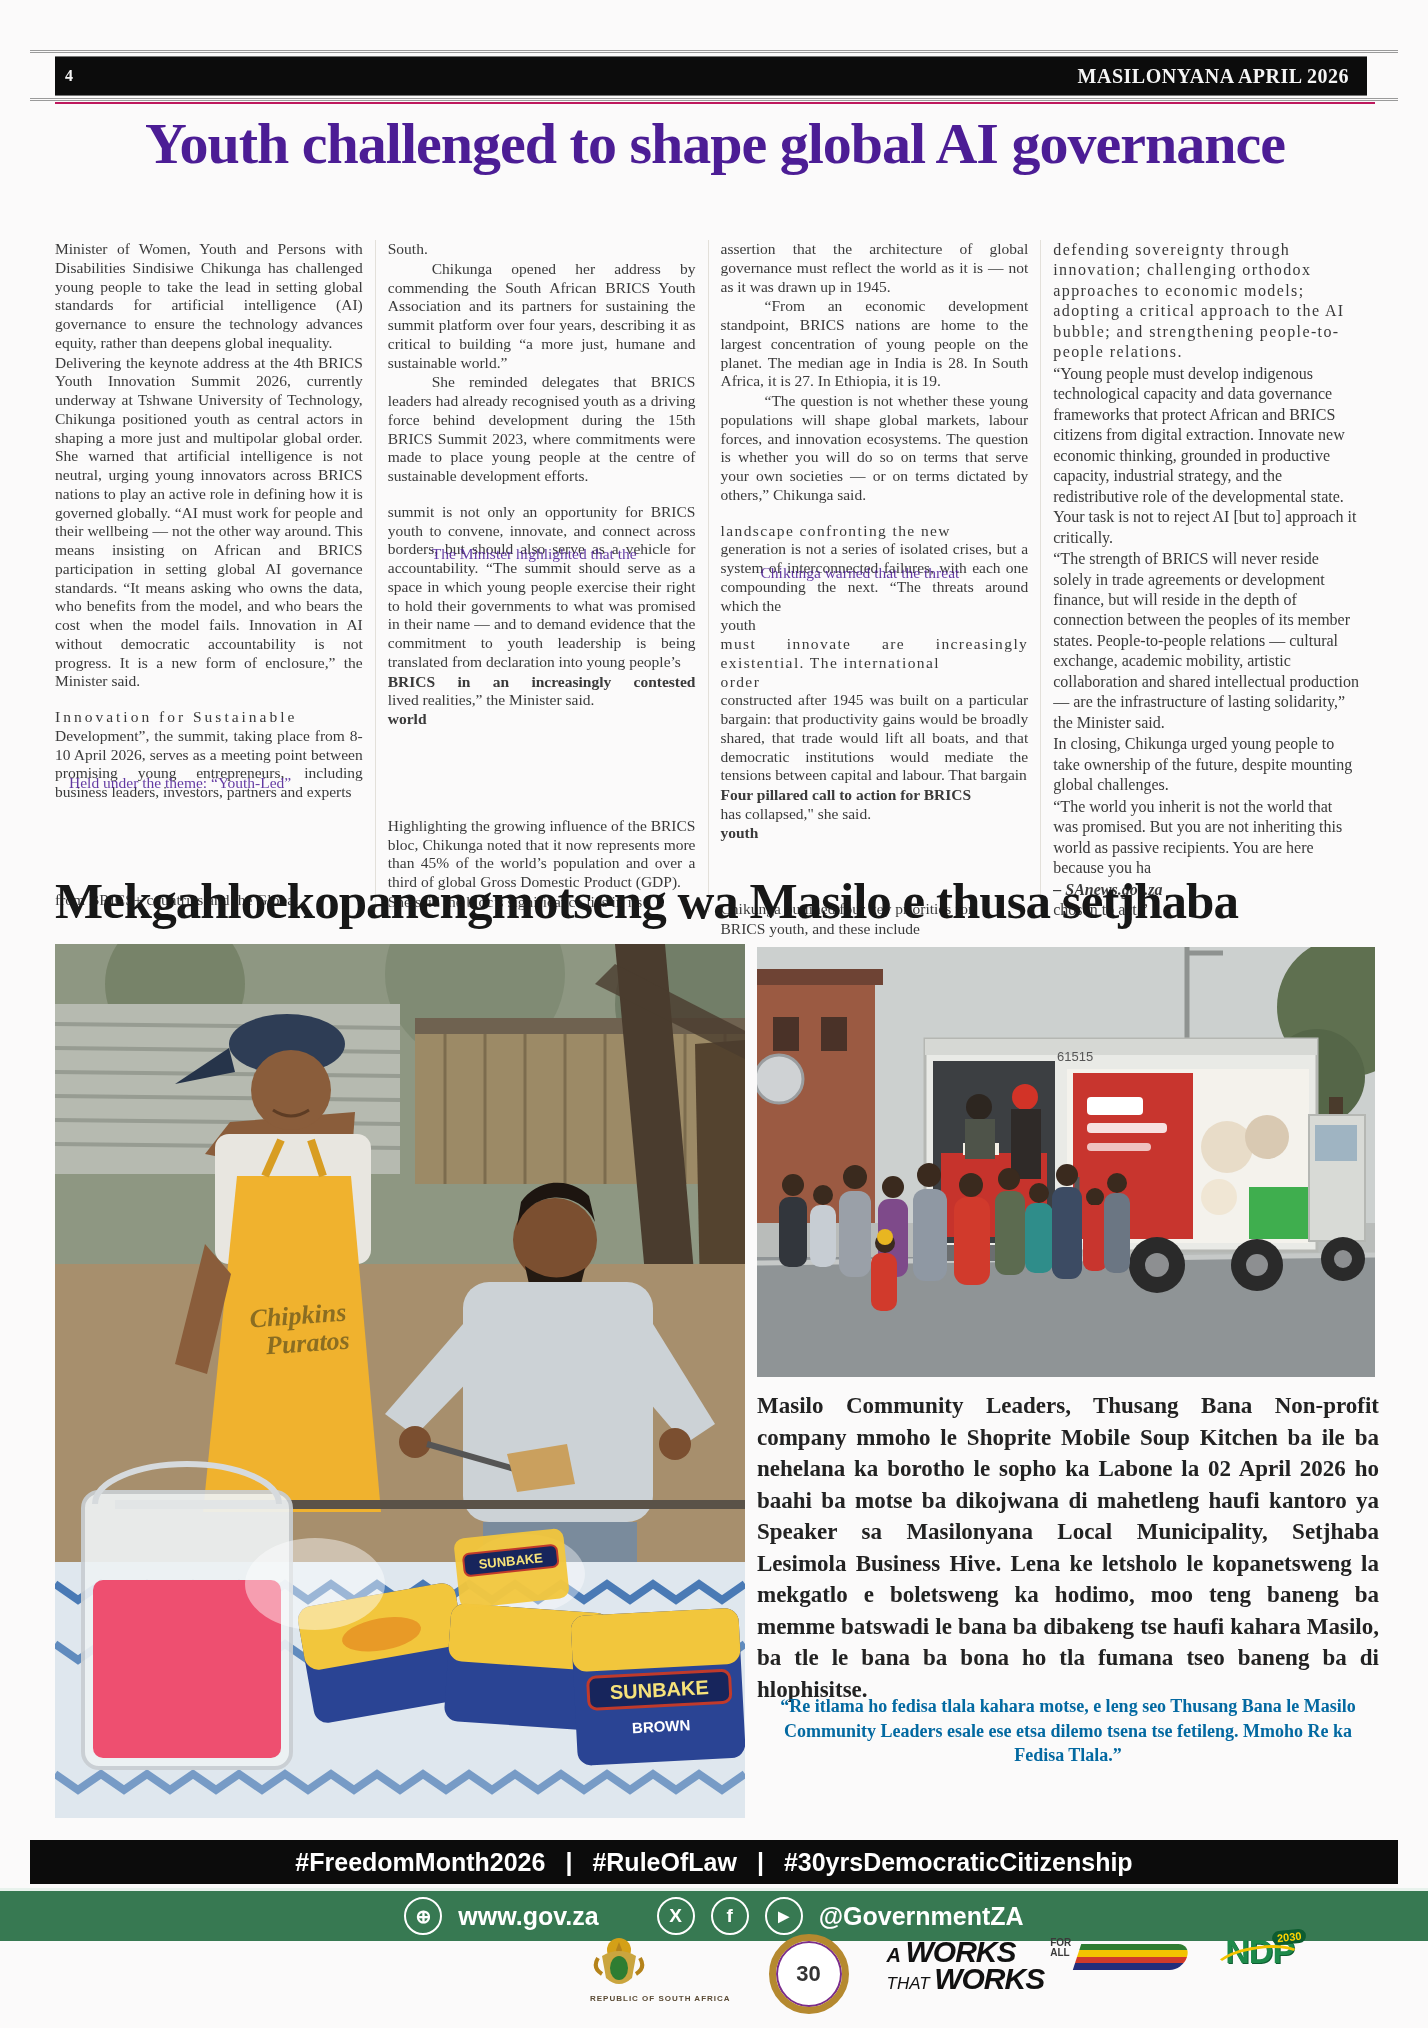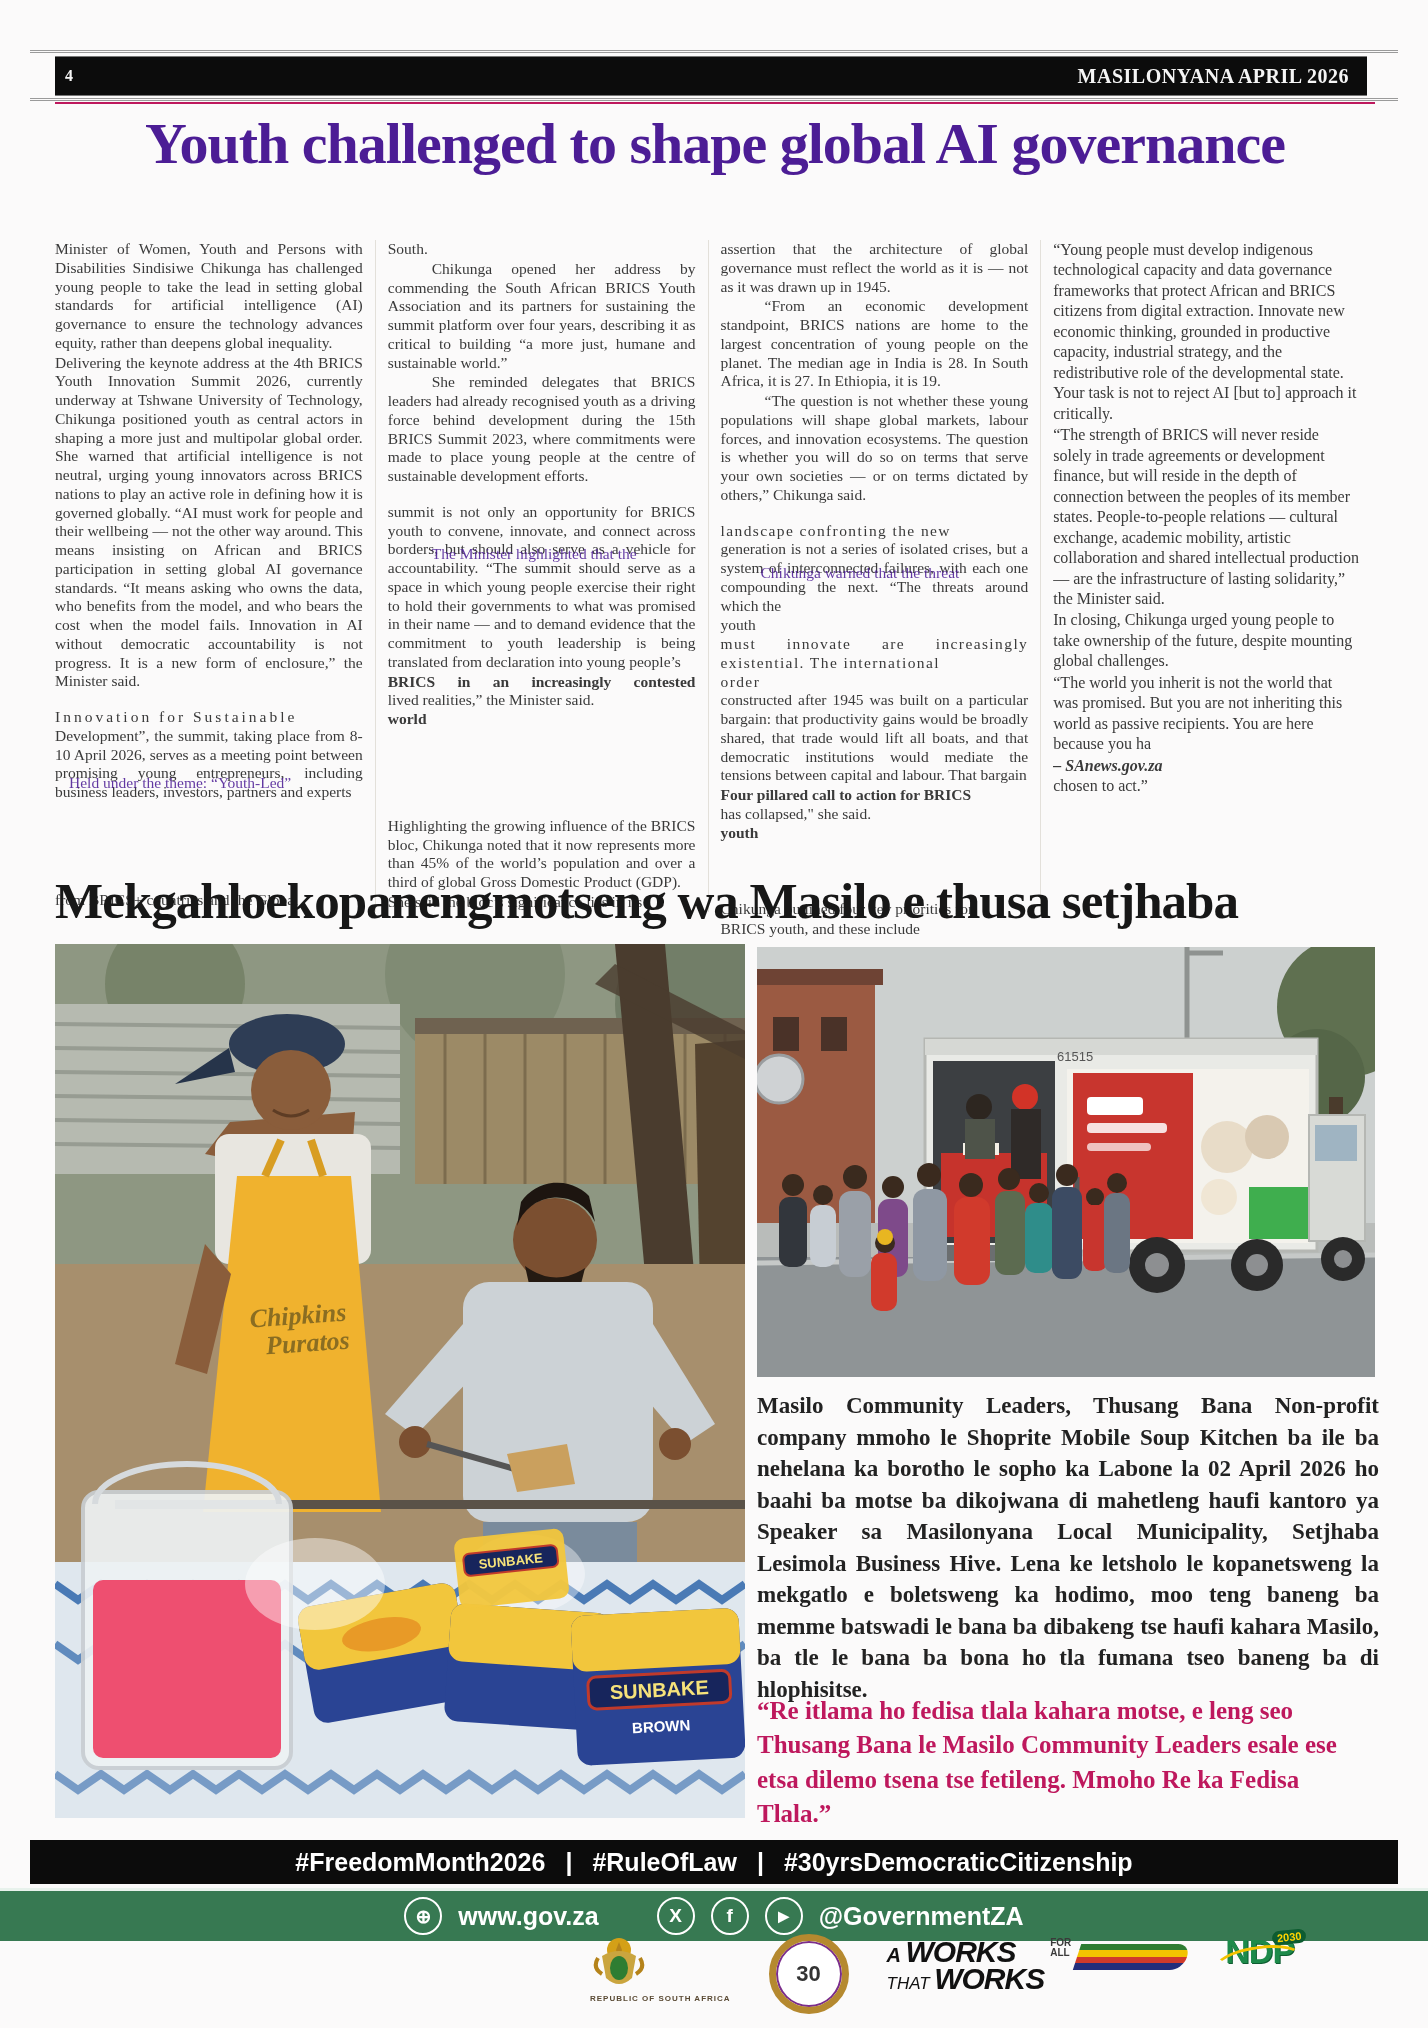--- a/index.html
+++ b/index.html
@@ -35,22 +35,22 @@
   .byline{font-weight:bold;font-style:italic;}
   
   .headline2{position:absolute;left:55px;top:872px;width:1330px;z-index:5;overflow:hidden;
              font-size:51px;font-weight:bold;color:#171717;letter-spacing:-1px;white-space:nowrap;}
   
   .photoL{position:absolute;left:55px;top:944px;width:690px;height:874px;background:#b7b2a4;overflow:hidden;}
   .photoR{position:absolute;left:757px;top:947px;width:618px;height:430px;background:#ccd0cf;overflow:hidden;}
   
   .a2body{position:absolute;left:757px;top:1390px;width:622px;font-size:23px;font-weight:bold;
           line-height:1.37;text-align:justify;color:#222;}
-  .a2quote{position:absolute;left:757px;top:1694px;width:622px;font-size:25px;font-weight:bold;
-           line-height:1.37;text-align:left;color:#be185d;}
+  .a2quote{position:absolute;left:757px;top:1694px;width:622px;font-size:18px;font-weight:bold;
+           line-height:1.37;text-align:center;color:#0369a1;}
   
   .fblack{position:absolute;left:30px;top:1840px;width:1368px;height:44px;background:#0c0c0c;
           display:flex;align-items:center;justify-content:center;gap:20px;
           font-family:"Liberation Sans",sans-serif;font-weight:bold;font-size:25px;color:#fff;}
   .fgreen{position:absolute;left:0;top:1888px;width:1428px;height:50px;background:#37795283;
           background:#377952;display:flex;align-items:center;justify-content:center;gap:16px;
           font-family:"Liberation Sans",sans-serif;font-weight:bold;font-size:25px;color:#fff;
           border-top:3px solid #e8f2ec;}
   .circle-ic{display:inline-flex;align-items:center;justify-content:center;width:34px;height:34px;
              border:2.5px solid #fff;border-radius:50%;font-size:19px;color:#fff;}
@@ -140,20 +140,21 @@
       <p>constructed after 1945 was built on a particular bargain: that productivity gains would be broadly shared, that trade would lift all boats, and that democratic institutions would mediate the tensions between capital and labour. That bargain</p>
       <div class="boldword">Four pillared call to action for BRICS</div>
       <div>has collapsed," she said.</div>
       <div class="boldword">youth</div>
       <div class="gap-md"></div>
       <p>Chikunga outlined four key priorities for</p>
       <div>BRICS youth, and these include</div>
     </div>
 
     <div class="col col4">
+      <p class="tracked-sm">defending sovereignty through innovation; challenging orthodox approaches to economic models; adopting a critical approach to the AI bubble; and strengthening people-to-people relations.</p>
       <p>“Young people must develop indigenous technological capacity and data governance frameworks that protect African and BRICS citizens from digital extraction. Innovate new economic thinking, grounded in productive capacity, industrial strategy, and the redistributive role of the developmental state. Your task is not to reject AI [but to] approach it critically.</p>
       <p>“The strength of BRICS will never reside solely in trade agreements or development finance, but will reside in the depth of connection between the peoples of its member states. People-to-people relations — cultural exchange, academic mobility, artistic collaboration and shared intellectual production — are the infrastructure of lasting solidarity,” the Minister said.</p>
       <p>In closing, Chikunga urged young people to take ownership of the future, despite mounting global challenges.</p>
       <p>“The world you inherit is not the world that was promised. But you are not inheriting this world as passive recipients. You are here because you ha</p>
       <div class="byline">– SAnews.gov.za</div>
       <div>chosen to act.”</div>
     </div>
   </div>
 
   <div class="headline2">Mekgahloekopanengmotseng wa Masilo e thusa setjhaba</div>

